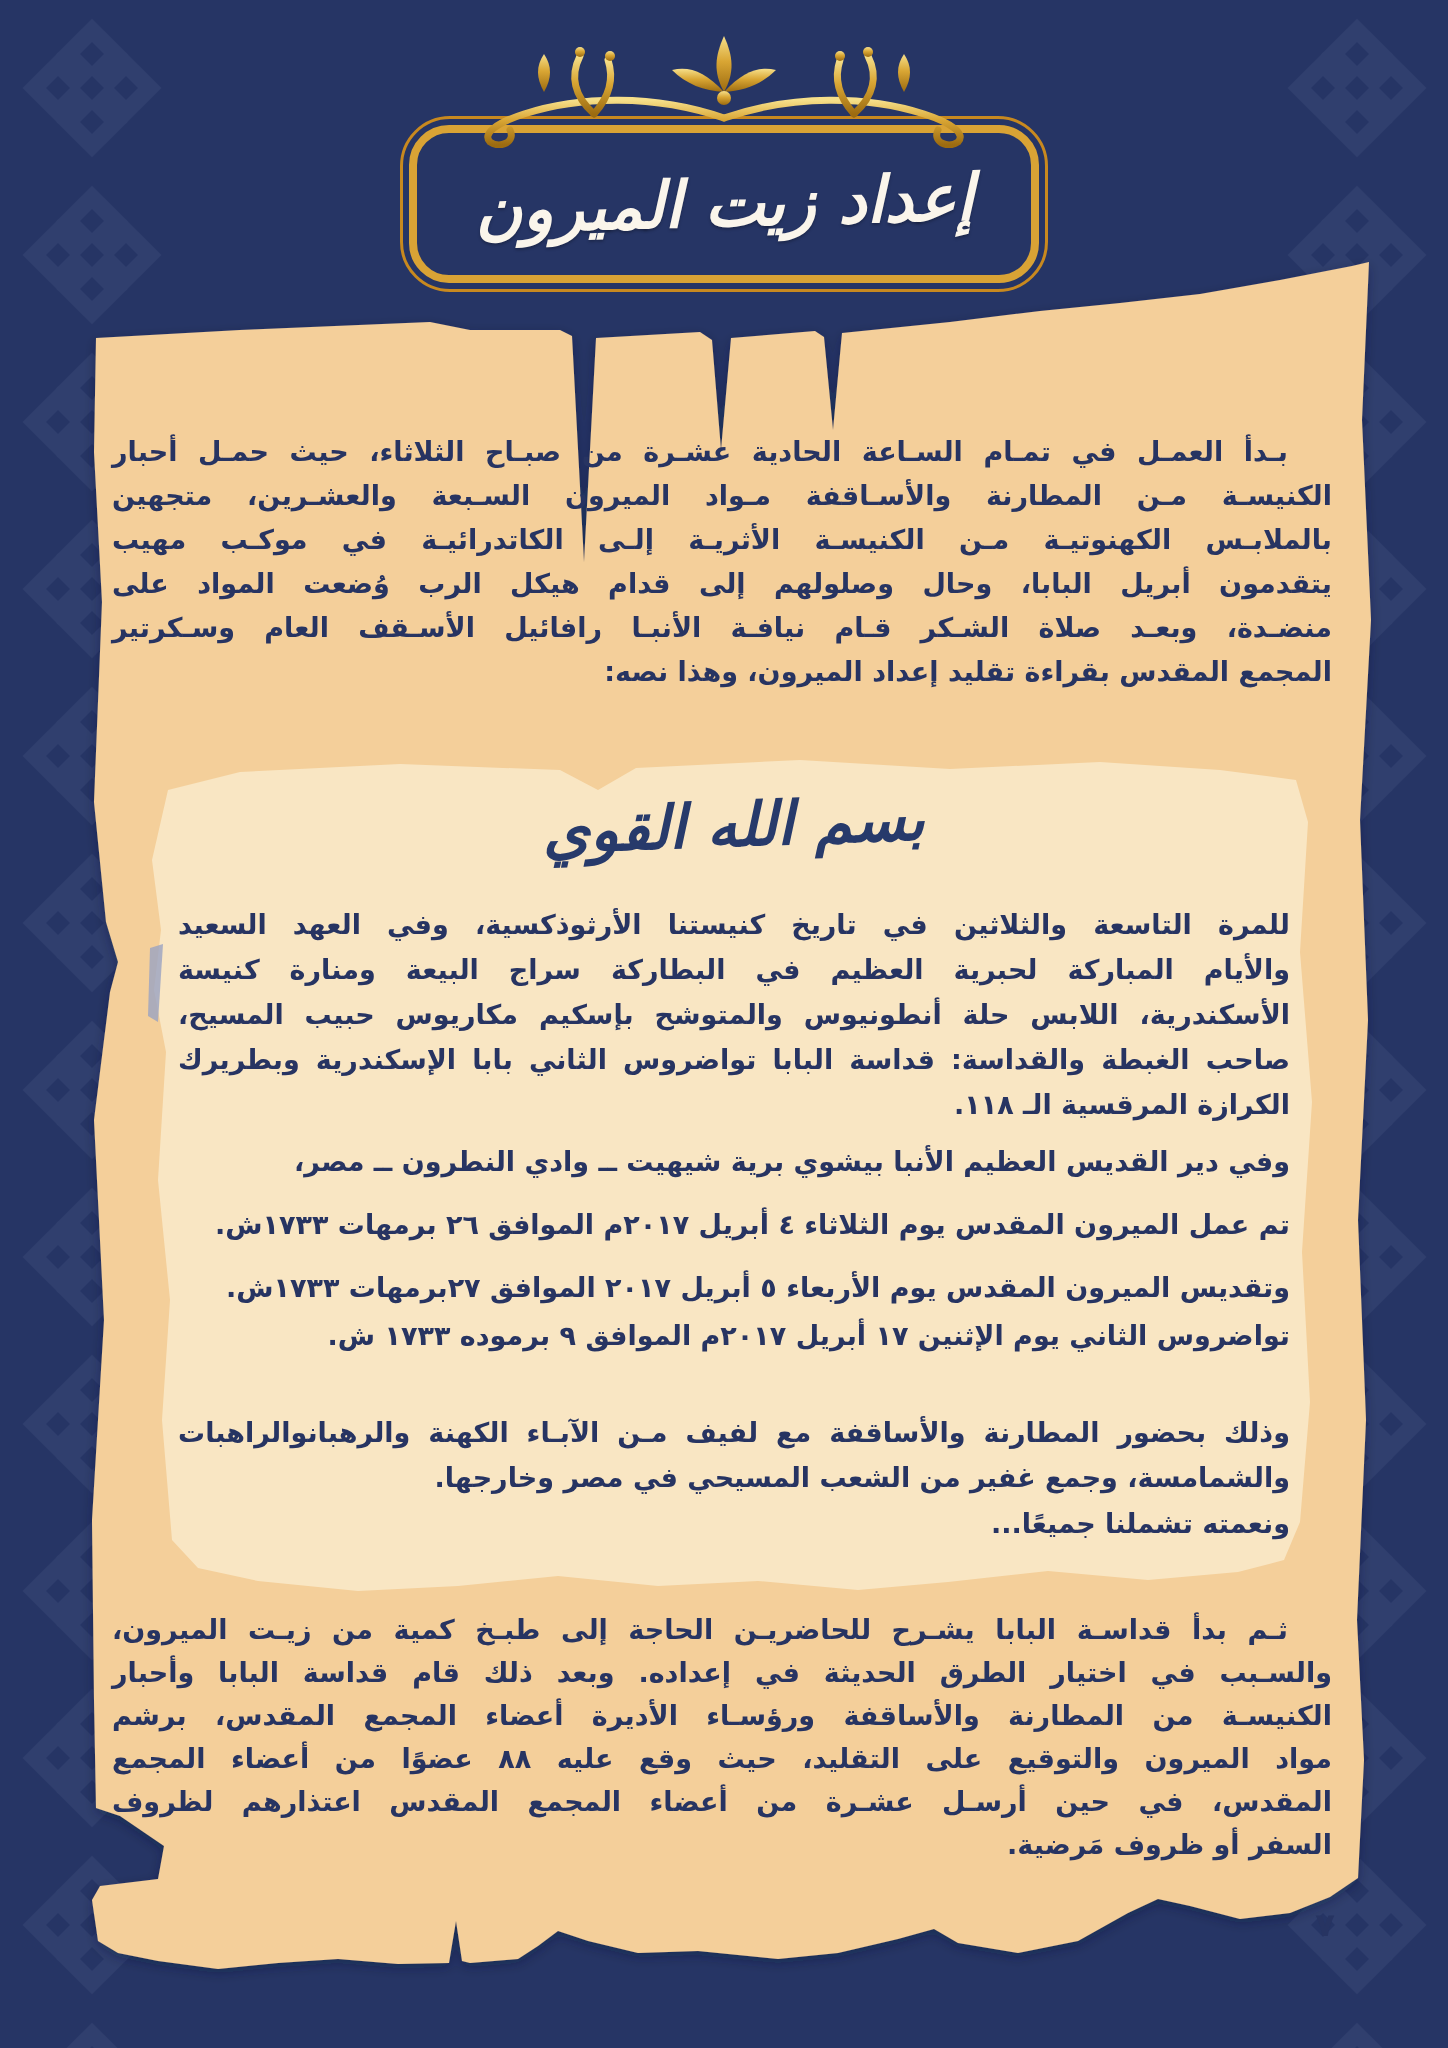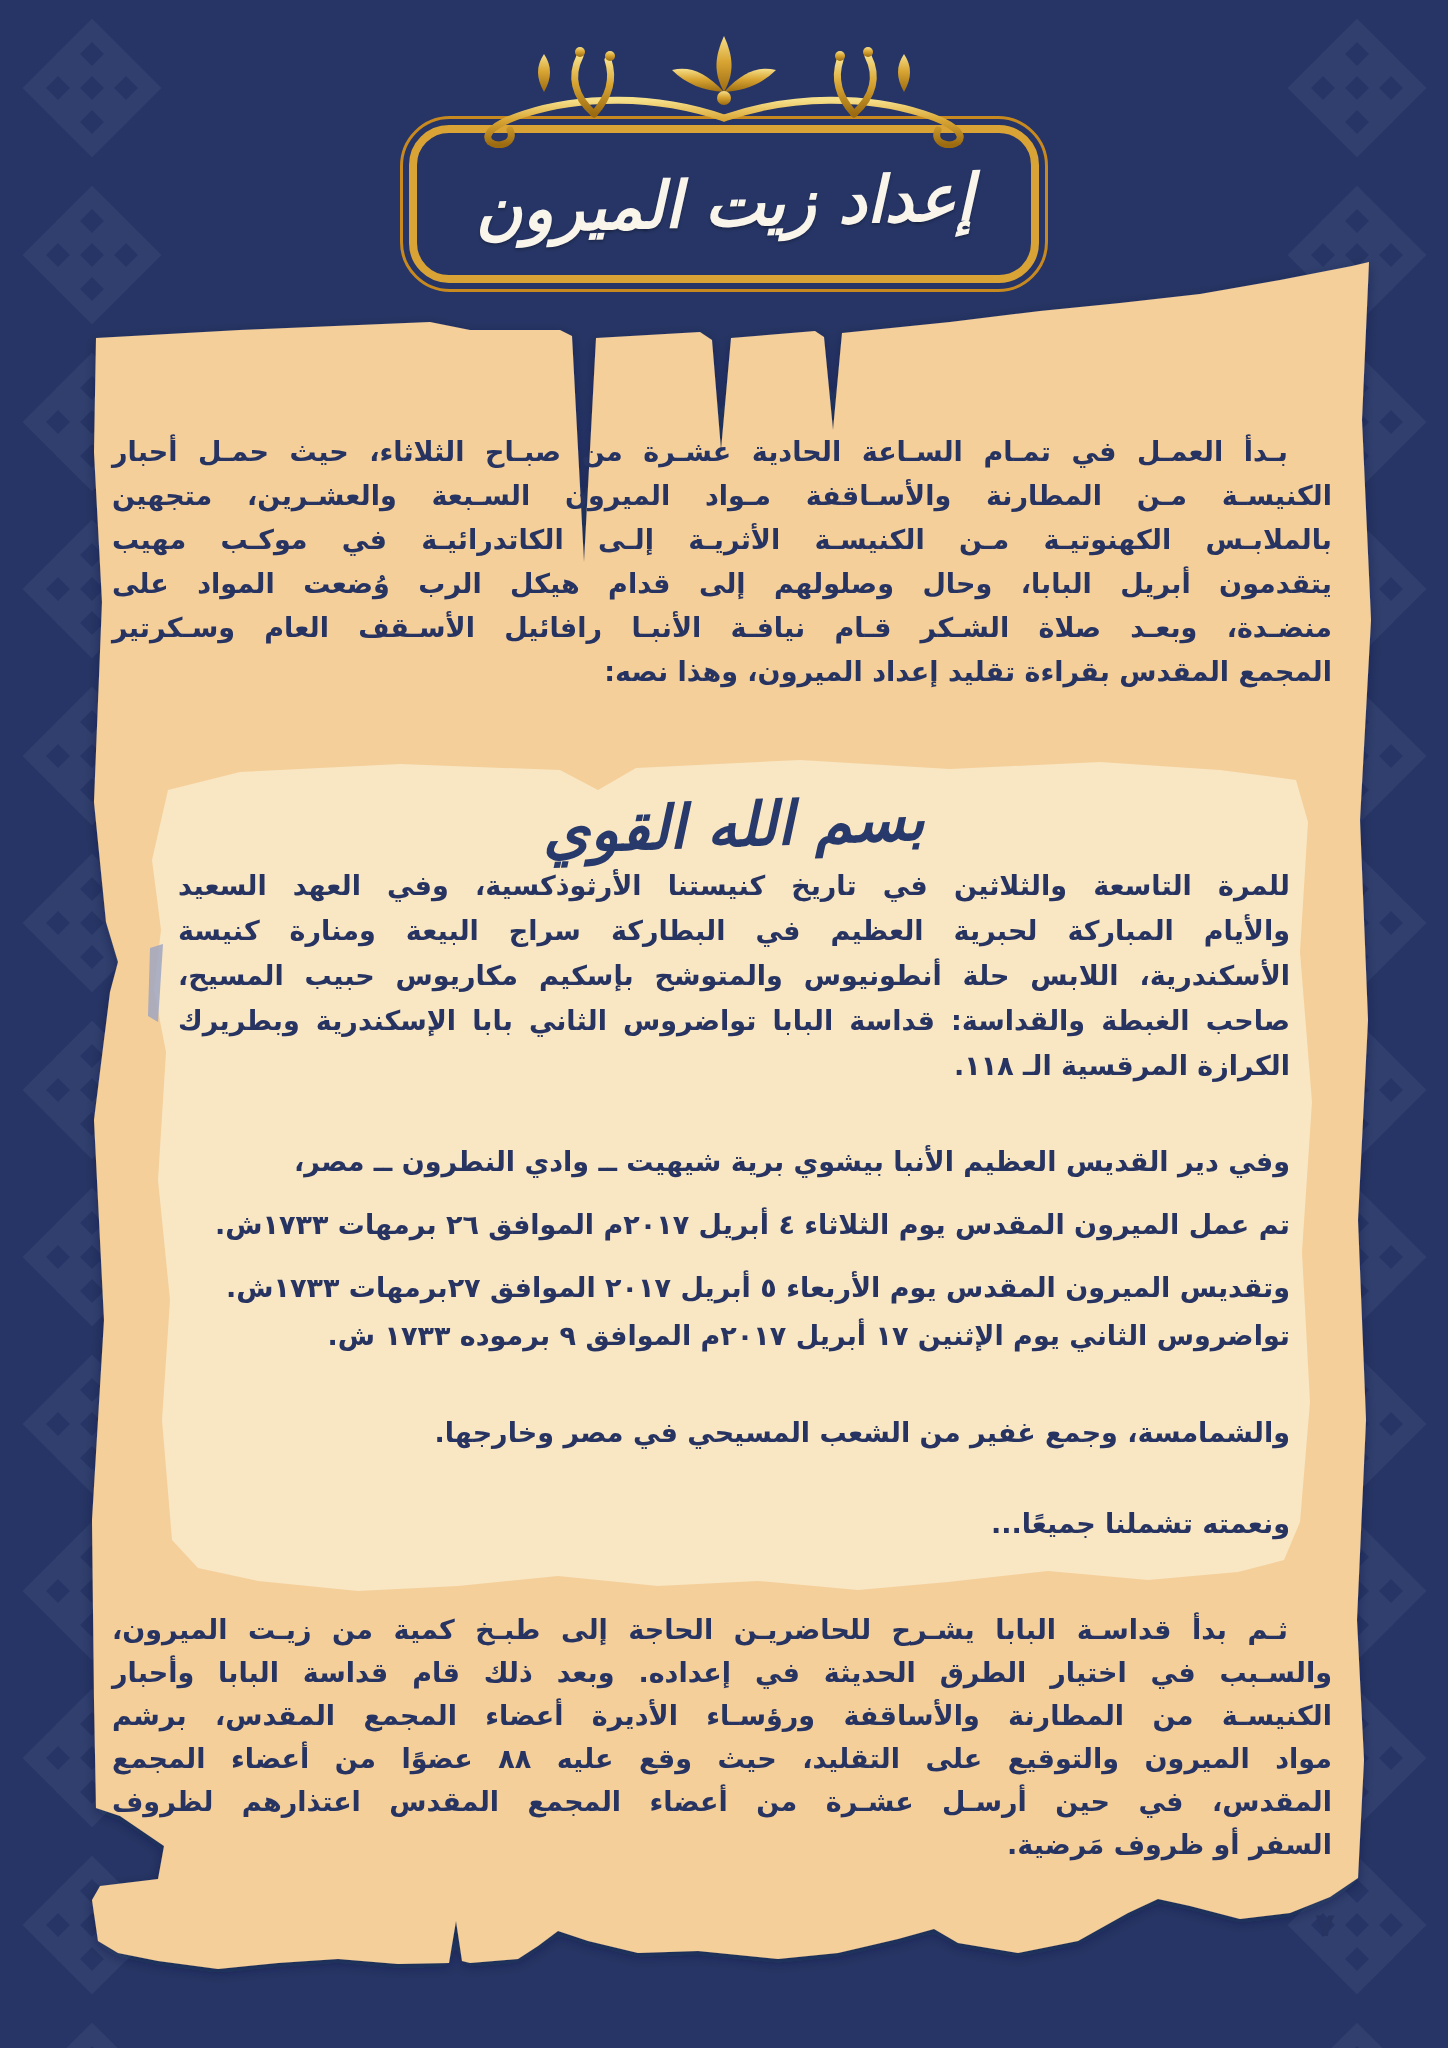--- a/index.html
+++ b/index.html
@@ -35,21 +35,21 @@
   #intro{left:112px;top:430px;width:1220px;font-size:27px;}
   #intro .ln{height:44px;line-height:44px;}
   #closing{left:112px;top:1608px;width:1220px;font-size:27px;}
   #closing .ln{height:43px;line-height:43px;}
   .bismillah{
     position:absolute;left:155px;top:790px;width:1157px;z-index:2;
     text-align:center;color:#273a6b;font-size:60px;font-weight:bold;font-style:italic;
     transform:rotate(-2deg);
   }
   .decree-par{color:#273462;font-size:27px;}
-  #dp1{left:178px;top:863px;width:1112px;}
+  #dp1{left:178px;top:902px;width:1112px;}
   #dp1 .ln{height:45px;line-height:45px;}
   #dp2{left:178px;top:1140px;width:1112px;line-height:44px;}
   #dp3{left:178px;top:1203px;width:1112px;line-height:44px;}
   #dp4{left:178px;top:1266px;width:1112px;line-height:44px;}
   #dp5{left:178px;top:1312px;width:1112px;}
   #dp5 .ln{height:48px;line-height:48px;}
   #dp6{left:178px;top:1410px;width:1112px;}
   #dp6 .ln{height:45px;line-height:45px;}
   #dp7{left:178px;top:1502px;width:1112px;line-height:44px;}
   .page-number{
@@ -184,20 +184,21 @@
 
   <div id="dp4" class="par decree-par">
     <div class="ln solo">وتقديس الميرون المقدس يوم الأربعاء ٥ أبريل ٢٠١٧ الموافق ٢٧برمهات ١٧٣٣ش.</div>
   </div>
 
   <div id="dp5" class="par decree-par">
     <div class="ln end">تواضروس الثاني يوم الإثنين ١٧ أبريل ٢٠١٧م الموافق ٩ برموده ١٧٣٣ ش.</div>
   </div>
 
   <div id="dp6" class="par decree-par">
+    <div class="ln">وذلك بحضور المطارنة والأساقفة مع لفيف مـن الآبـاء الكهنة والرهبانوالراهبات</div>
     <div class="ln end">والشمامسة، وجمع غفير من الشعب المسيحي في مصر وخارجها.</div>
   </div>
 
   <div id="dp7" class="par decree-par">
     <div class="ln solo">ونعمته تشملنا جميعًا...</div>
   </div>
 
   <div id="closing" class="par">
     <div class="ln ind">ثـم بدأ قداسـة البابا يشـرح للحاضريـن الحاجة إلى طبـخ كمية من زيـت الميرون،</div>
     <div class="ln">والسـبب في اختيار الطرق الحديثة في إعداده. وبعد ذلك قام قداسة البابا وأحبار</div>

